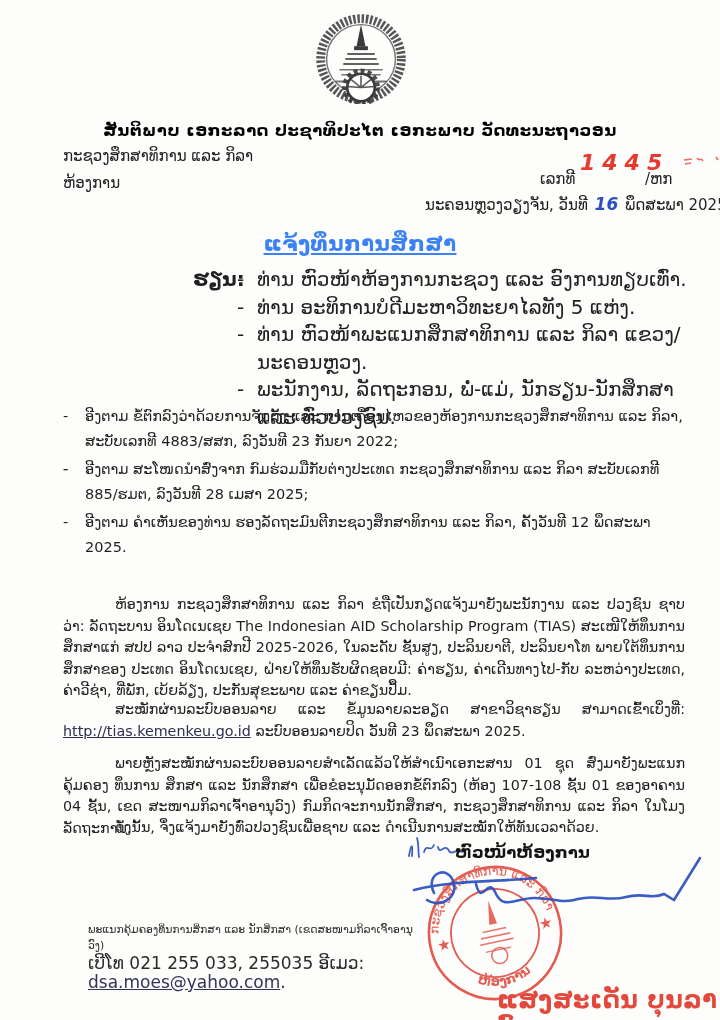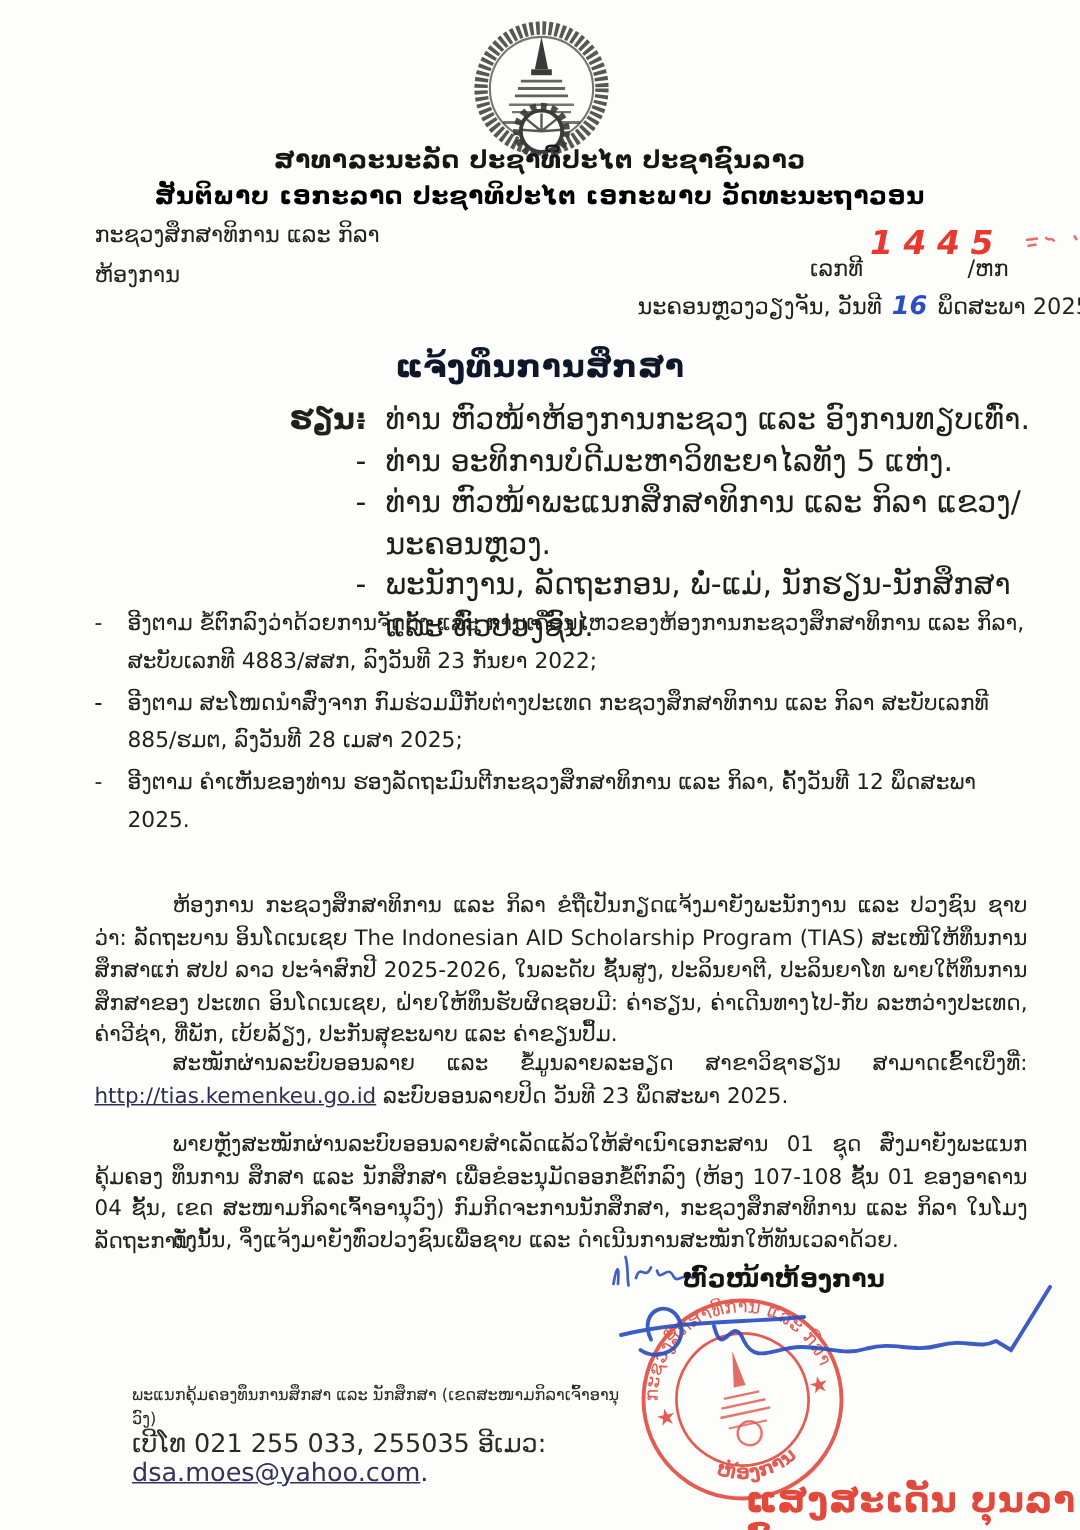--- a/index.html
+++ b/index.html
@@ -23,21 +23,21 @@
   .doc-no-row { left:420px; top:168px; width:290px; font-size:15px; }
   .no-label { position:absolute; left:120px; top:2px; }
   .no-value { position:absolute; left:160px; top:-18px; color:#e8392e; font-size:22px;
               font-weight:bold; letter-spacing:7px; font-style:italic; }
   .no-suffix { position:absolute; left:225px; top:2px; }
   .stamp-specks { position:absolute; left:262px; top:-16px; }
 
   .place-date { left:425px; top:194px; font-size:15px; white-space:nowrap; }
   .date-day { color:#2b4fc0; font-weight:bold; font-style:italic; font-size:17px; padding:0 2px;}
 
-  .title { top:232px; font-size:21px; font-weight:bold; color:#0f172a; letter-spacing:.5px; }
+  .title { top:232px; font-size:21px; font-weight:bold; color:#3b82f6; letter-spacing:.5px;text-decoration:underline; }
 
   .recipients { left:193px; top:266px; width:510px; font-size:20px; }
   .rcp-row { display:flex; line-height:27.5px; }
   .rcp-label { width:44px; font-weight:bold; flex:none; }
   .rcp-dash { width:20px; flex:none; text-align:left; }
   .rcp-text { flex:1; }
 
   .subject-row { left:168px; top:376px; width:530px; font-size:14.5px; display:flex; line-height:24px;}
   .subj-label { font-weight:bold; flex:none; margin-right:10px; }
 
@@ -80,21 +80,20 @@
       <path d="M38 58 H82 M40 63 H80" stroke-width="1.6" opacity="0.7"></path>
 
       <path d="M34 70 L86 70" stroke-width="2" opacity="0.7"></path>
 
       <circle cx="60" cy="76" r="14" fill="#fdfdfb" stroke-width="2.6"></circle>
       <circle cx="60" cy="76" r="17" stroke-width="4.5" stroke-dasharray="4,3.2" opacity="0.9"></circle>
       <path d="M60 76 L60 64 M60 76 L50 68 M60 76 L70 68 M60 76 L46 75 M60 76 L74 75" stroke-width="1.6" opacity="0.85"></path>
     </g>
   </svg>
 
-  <div class="abs center country-line1">ສາທາລະນະລັດ ປະຊາທິປະໄຕ ປະຊາຊົນລາວ</div>
   <div class="abs center country-line2">ສັນຕິພາບ ເອກະລາດ ປະຊາທິປະໄຕ ເອກະພາບ ວັດທະນະຖາວອນ</div>
 
   <div class="abs ministry">ກະຊວງສຶກສາທິການ ແລະ ກິລາ</div>
   <div class="abs office">ຫ້ອງການ</div>
 
   <div class="abs doc-no-row">
     <span class="no-label">ເລກທີ</span>
     <span class="no-value">1445</span>
     <span class="no-suffix">/ຫກ</span>
     <svg class="stamp-specks" width="48" height="26" viewBox="0 0 48 26">

